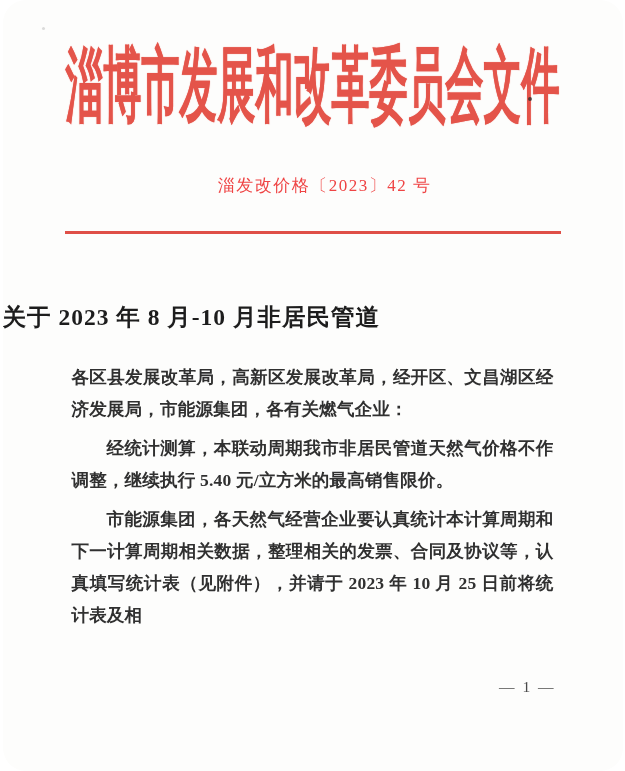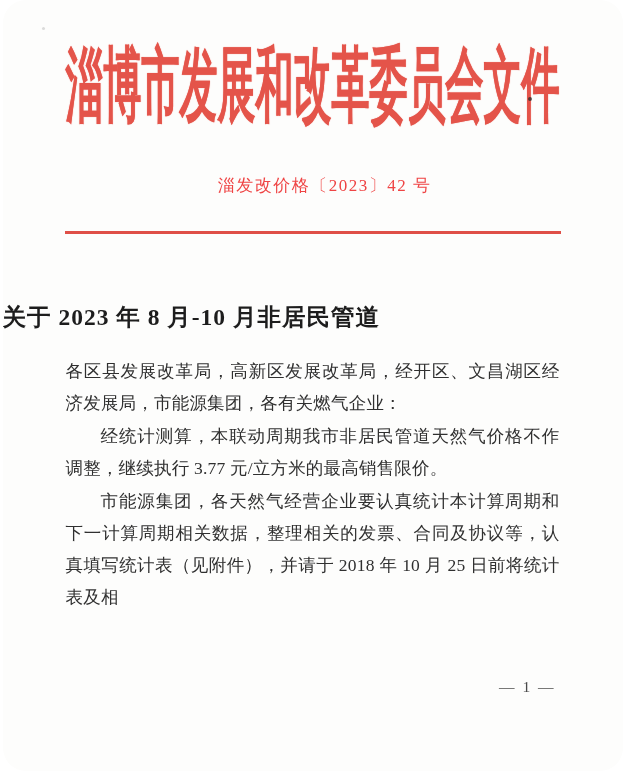--- a/index.html
+++ b/index.html
@@ -79,22 +79,23 @@
     top: 354px;
     left: 62px;
     width: 496px;
     font-size: 17.5px;
     line-height: 32px;
     letter-spacing: 0.2px;
     text-align: justify;
     color: #303030;
   }
   .body-text p {
-    margin: 1px;
+    margin: 7px;
     text-indent: 2em;
+    font-weight: bold;
   }
   .body-text p.salutation {
     text-indent: 0;
   }
   
   .page-number {
     position: absolute;
     top: 678px;
     right: 67px;
     font-size: 15.5px;
@@ -123,22 +124,22 @@
   <div class="doc-number">淄发改价格〔2023〕42 号</div>
 
   <div class="red-line"></div>
 
   <div class="doc-title">
     <div>关于 2023 年 8 月-10 月非居民管道</div>
   </div>
 
   <div class="body-text">
     <p class="salutation">各区县发展改革局，高新区发展改革局，经开区、文昌湖区经济发展局，市能源集团，各有关燃气企业：</p>
-    <p>经统计测算，本联动周期我市非居民管道天然气价格不作调整，继续执行 3.77 元/立方米的最高销售限价。</p>
-    <p>市能源集团，各天然气经营企业要认真统计本计算周期和下一计算周期相关数据，整理相关的发票、合同及协议等，认真填写统计表（见附件），并请于 2018 年 10 月 25 日前将统计表及相</p>
+    <p>经统计测算，本联动周期我市非居民管道天然气价格不作调整，继续执行 5.40 元/立方米的最高销售限价。</p>
+    <p>市能源集团，各天然气经营企业要认真统计本计算周期和下一计算周期相关数据，整理相关的发票、合同及协议等，认真填写统计表（见附件），并请于 2023 年 10 月 25 日前将统计表及相</p>
   </div>
 
   <div class="page-number">— 1 —</div>
 
   <div class="speck speck-1"></div>
   <div class="speck speck-2"></div>
   <div class="speck speck-3"></div>
 
 </div>
 

